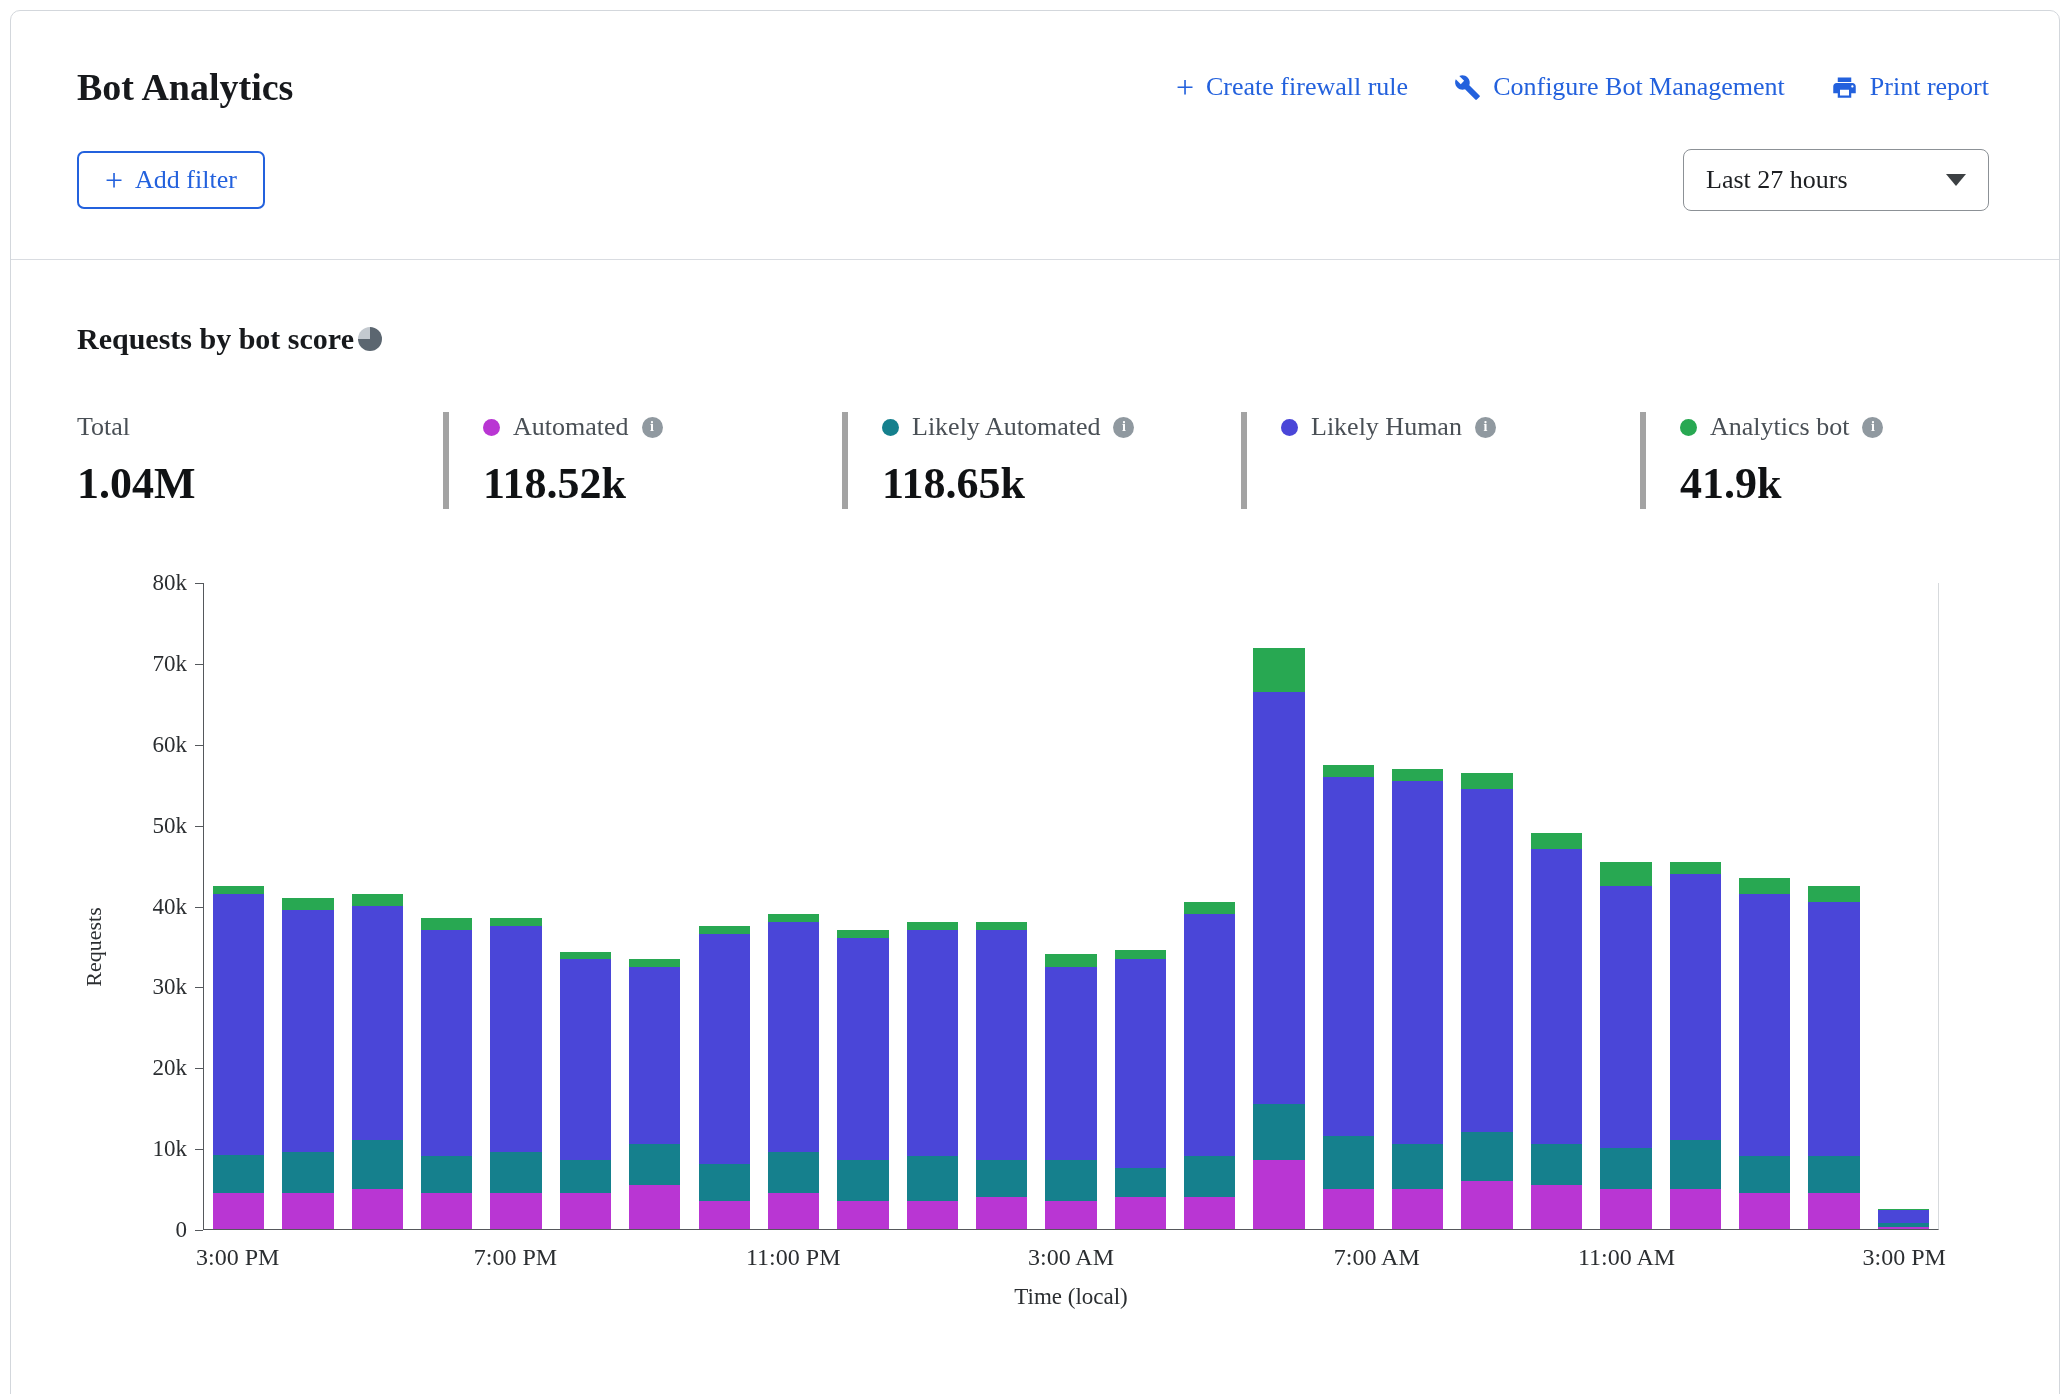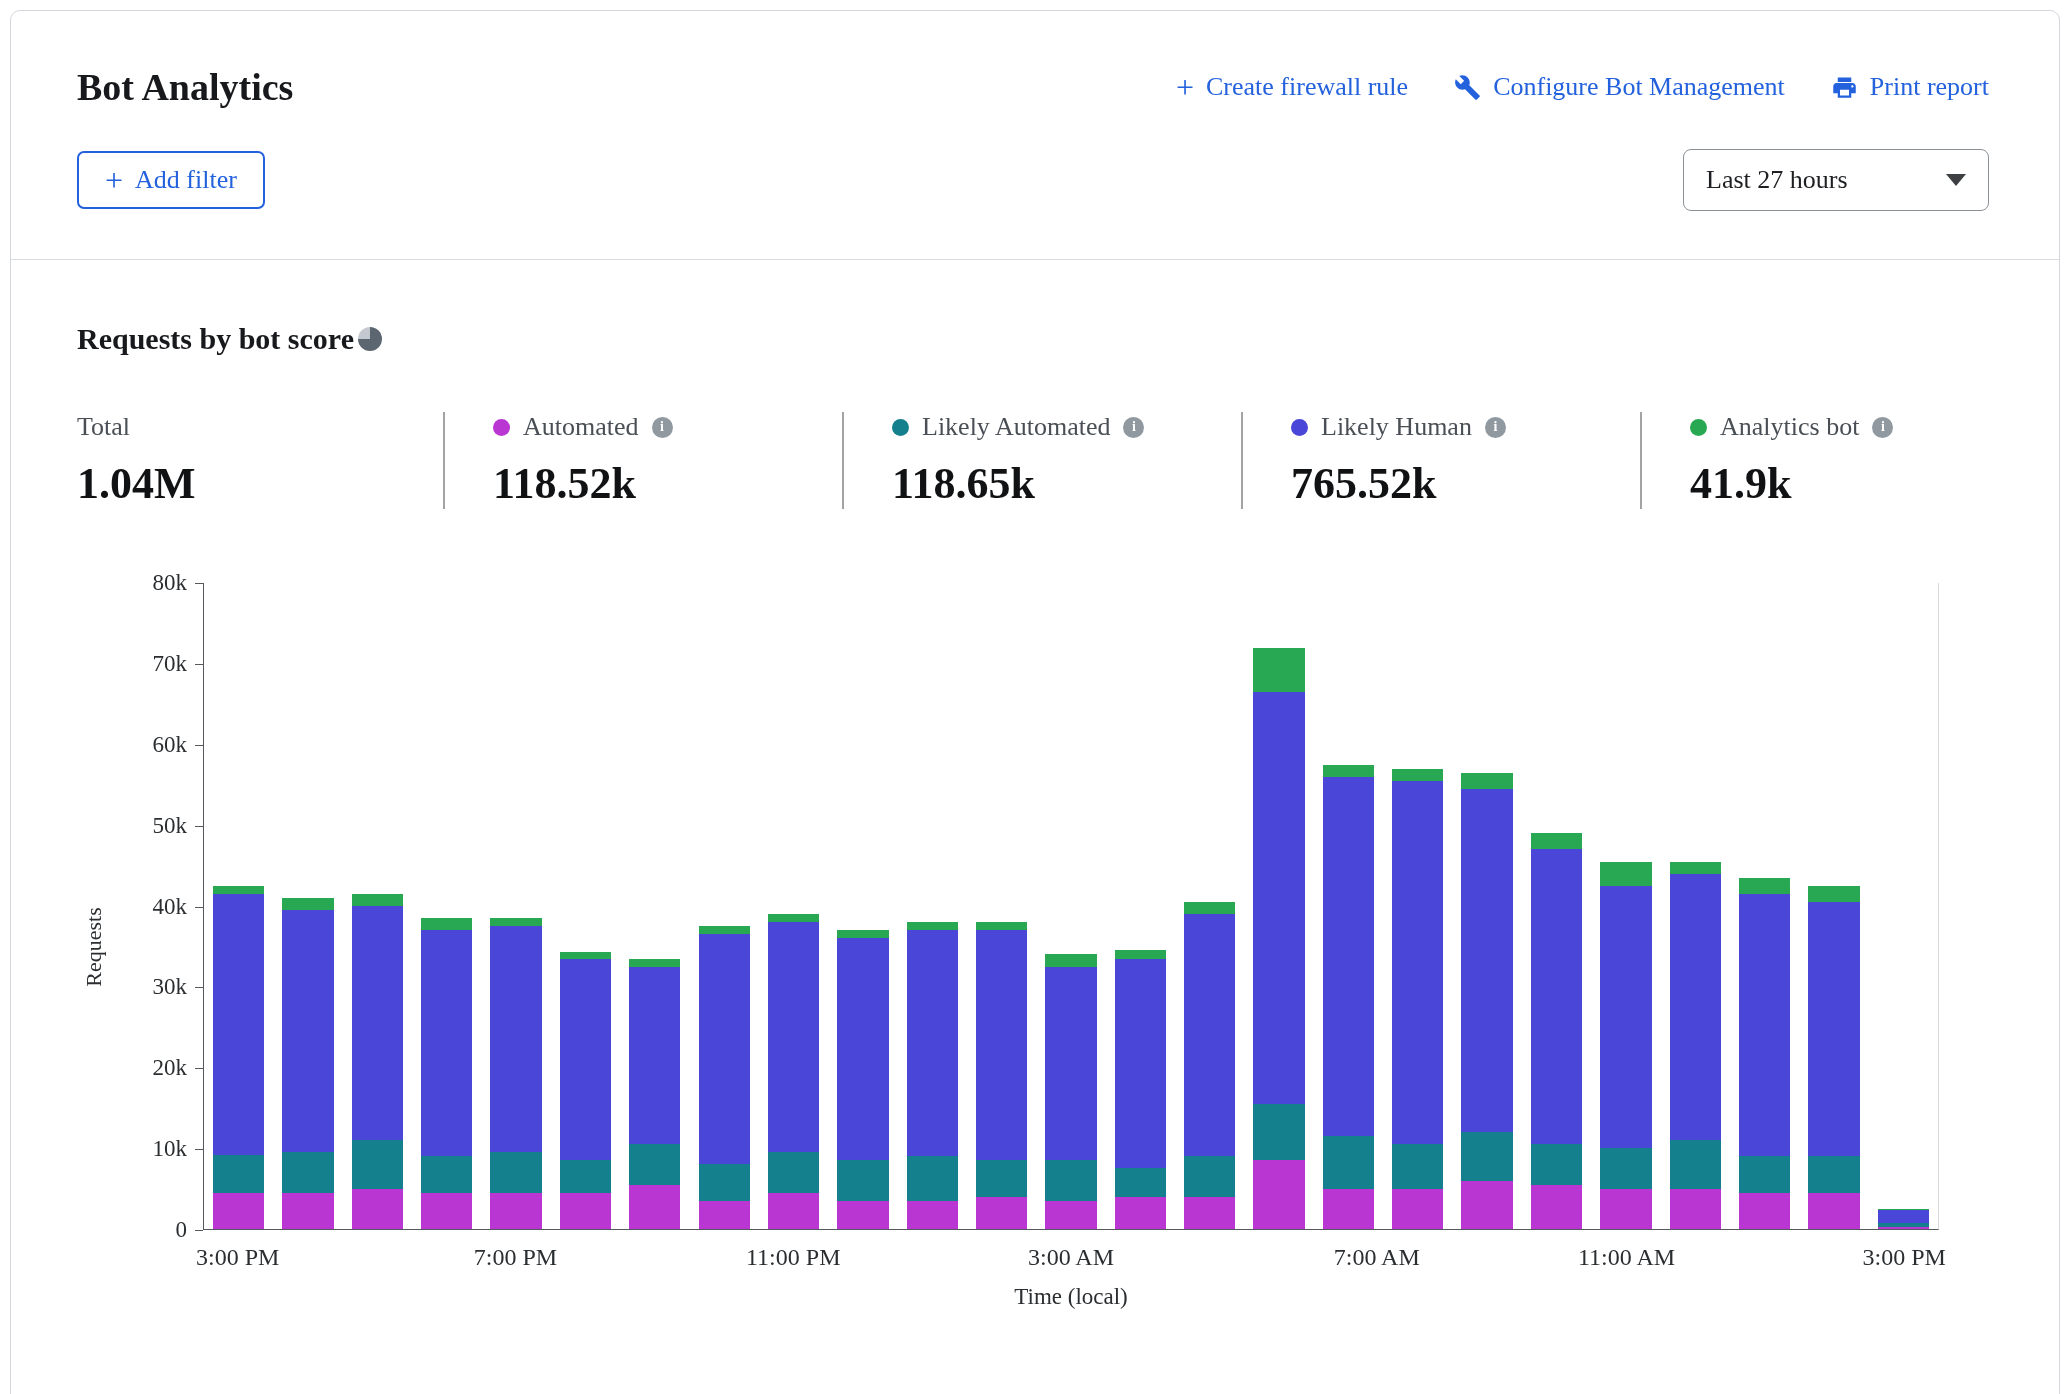--- a/index.html
+++ b/index.html
@@ -33,21 +33,21 @@
   .divider{border:none;border-top:1px solid #d9dce1;margin:0;}
 
   
   .section-row{display:flex;align-items:center;gap:4px;padding:62px 66px 0 66px;}
   .section-title{font-size:30px;font-weight:700;margin:0;color:#17191c;}
   .pie-icon{width:24px;height:24px;border-radius:50%;display:inline-block;
             background:conic-gradient(#5b6670 0 270deg,#c3c9cf 270deg 360deg);}
 
   
   .stats-row{display:flex;align-items:stretch;padding:56px 0 0 66px;}
-  .stat{width:399px;box-sizing:border-box;border-left:2px solid #a3a3a3;padding-left:48px;}
+  .stat{width:399px;box-sizing:border-box;border-left:6px solid #a3a3a3;padding-left:34px;}
   .stat.first{width:366px;border-left:none;padding-left:0;}
   .stat-label-row{display:flex;align-items:center;gap:13px;font-size:26px;color:#494f55;}
   .dot{width:17px;height:17px;border-radius:50%;display:inline-block;flex:none;}
   .info-icon{width:21px;height:21px;border-radius:50%;background:#9099a0;color:#fff;
              font-size:14px;font-weight:700;display:inline-flex;align-items:center;
              justify-content:center;font-style:normal;flex:none;cursor:pointer;}
   .stat-value{font-size:44px;font-weight:700;color:#101214;margin-top:16px;}
 
   
   .chart-area{position:relative;margin:74px 120px 0 62px;padding-left:130px;}
@@ -139,21 +139,20 @@
         </div>
         <div class="stat-value">118.65k</div>
       </div>
 
       <div class="stat">
         <div class="stat-label-row">
           <span class="dot" style="background: rgb(74, 70, 216);"></span>
           <span>Likely Human</span>
           <span class="info-icon">i</span>
         </div>
-        <div class="stat-value">765.52k</div>
       </div>
 
       <div class="stat">
         <div class="stat-label-row">
           <span class="dot" style="background: rgb(40, 168, 82);"></span>
           <span>Analytics bot</span>
           <span class="info-icon">i</span>
         </div>
         <div class="stat-value">41.9k</div>
       </div>

